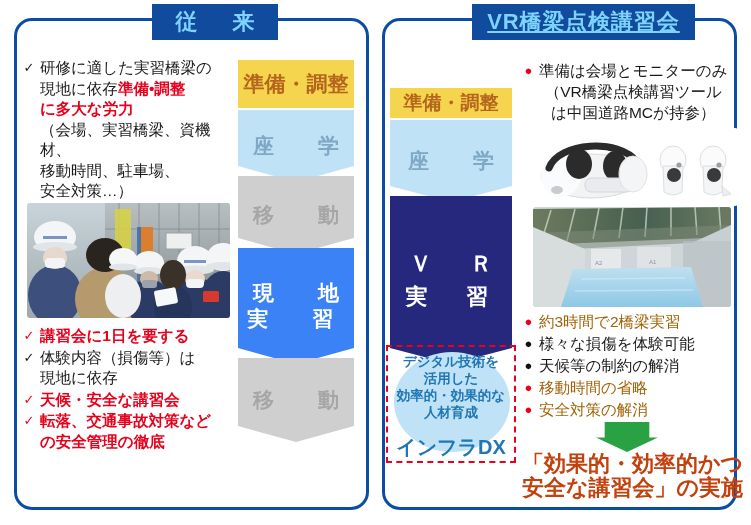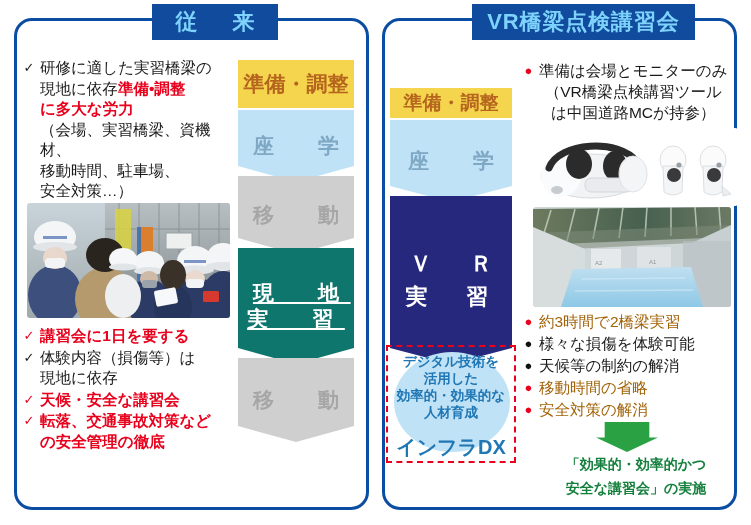--- a/index.html
+++ b/index.html
@@ -26,21 +26,21 @@
     background:#114b9e;
     color:#7dd3fc;
     font-weight:bold;
     display:flex;align-items:center;justify-content:center;
     letter-spacing:.04em;
     z-index:6;
     box-sizing:border-box;
     margin-left:24px;
   }
   #title-left{left:128px;top:4px;width:126px;height:36px;font-size:22px;letter-spacing:.30em;text-indent:.30em;}
-  #title-right{left:448px;top:4px;width:223px;height:36px;font-size:22px;}
+  #title-right{left:448px;top:4px;width:223px;height:36px;font-size:22px;text-decoration:underline;}
 
   
   .txt-block{position:absolute;box-sizing:border-box;}
   .bullet-row{display:flex;align-items:flex-start;margin-bottom:1px;}
   .chk{
     width:14px;min-width:14px;font-size:13px;line-height:20px;
     margin-right:4px;text-align:center;font-weight:bold;
   }
   .chk.black{color:#1a1a1a;}
   .chk.red{color:#e8001c;}
@@ -68,21 +68,21 @@
     text-align:center;box-sizing:border-box;
     font-weight:bold;
   }
   .step.chev{ -webkit-clip-path:polygon(0 0,100% 0,100% calc(100% - 16px),50% 100%,0 calc(100% - 16px));
               clip-path:polygon(0 0,100% 0,100% calc(100% - 16px),50% 100%,0 calc(100% - 16px)); }
   .step.flat{}
   .s-prep{background:#f6d košt;}
   .s-prep{background:#f5d44e;color:#b5651d;}
   .s-class{background:#bfe2f6;color:#7fa8c4;}
   .s-move{background:#cfcfcf;color:#a6a6a6;}
-  .s-site{background:#0f766e;color:#ffffff;text-decoration:underline;}
+  .s-site{background:#3b82f6;color:#ffffff;}
   .s-vr{background:#26287e;color:#ffffff;}
 
   .two-line{line-height:1.22;}
   .wide-sp{letter-spacing:.55em;text-indent:.55em;}
   .wide-sp2{letter-spacing:.38em;text-indent:.38em;}
 
   
   .dot{
     width:15px;min-width:15px;font-size:13px;line-height:21px;
     margin-right:3px;text-align:center;
@@ -114,22 +114,22 @@
 
   
   #green-arrow{
     position:absolute;left:596px;top:422px;width:62px;height:30px;
     background:#2aa244;
     -webkit-clip-path:polygon(14% 0,86% 0,86% 52%,100% 52%,50% 100%,0 52%,14% 52%);
     clip-path:polygon(14% 0,86% 0,86% 52%,100% 52%,50% 100%,0 52%,14% 52%);
   }
   #final-text{
     position:absolute;left:522px;top:452px;width:228px;
-    color:#15803d;font-weight:bold;font-size:14px;line-height:24px;
-    text-align:center;
+    color:#c2410c;font-weight:bold;font-size:22px;line-height:24px;
+    text-align:left;
   }
 
   
   .ph-bg{position:absolute;left:0;top:0;width:100%;height:100%;}
 </style>
 </head>
 <body>
 
 <div class="stage">
 

